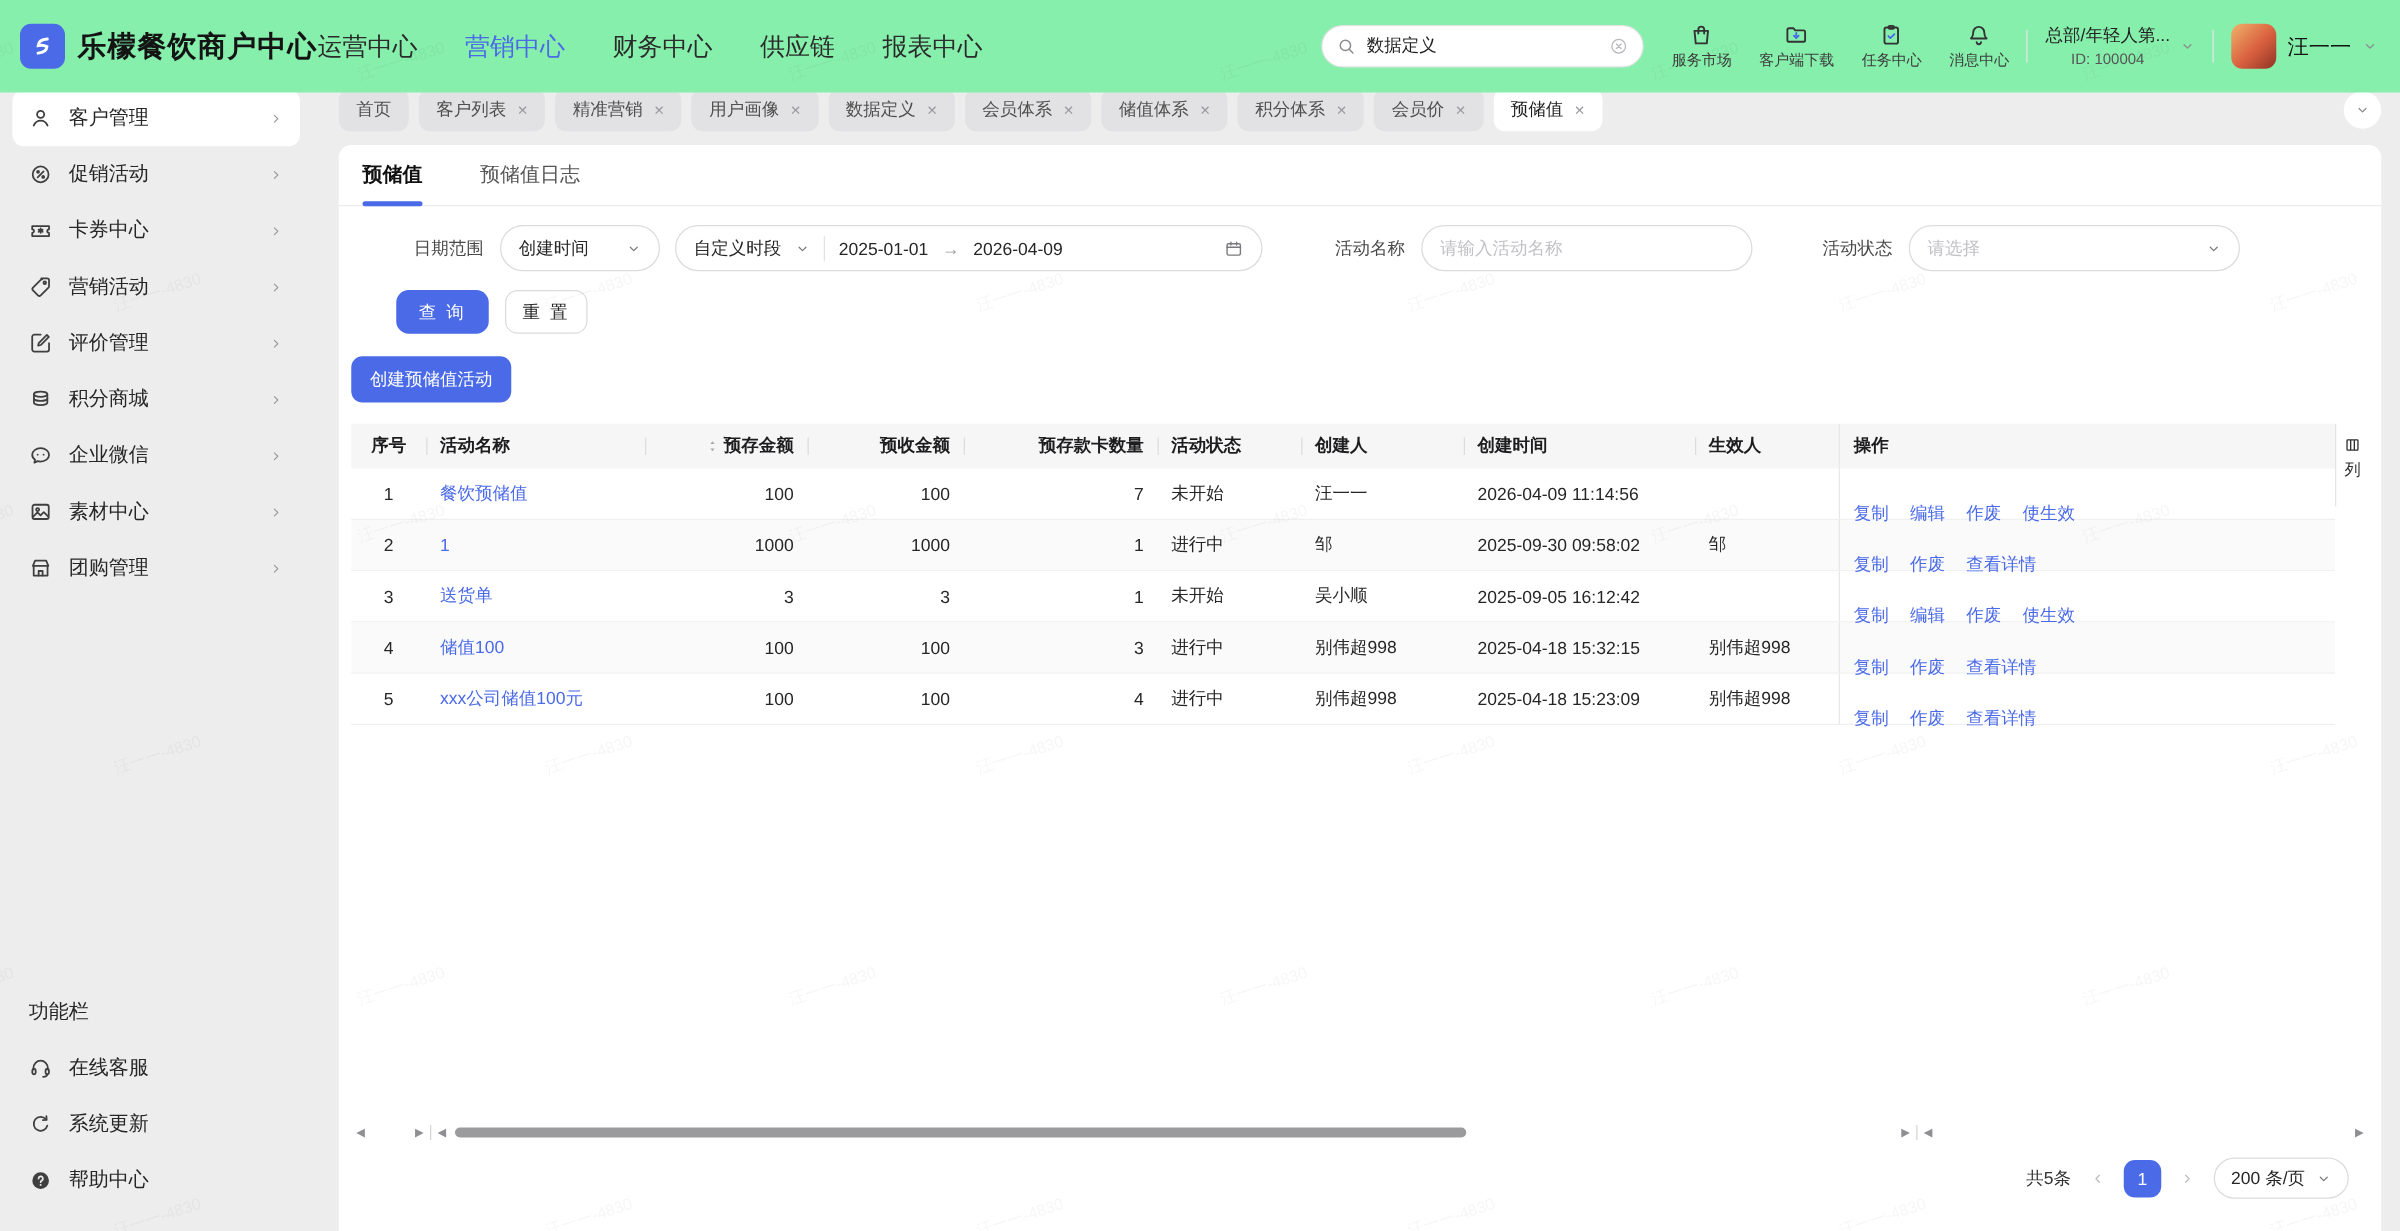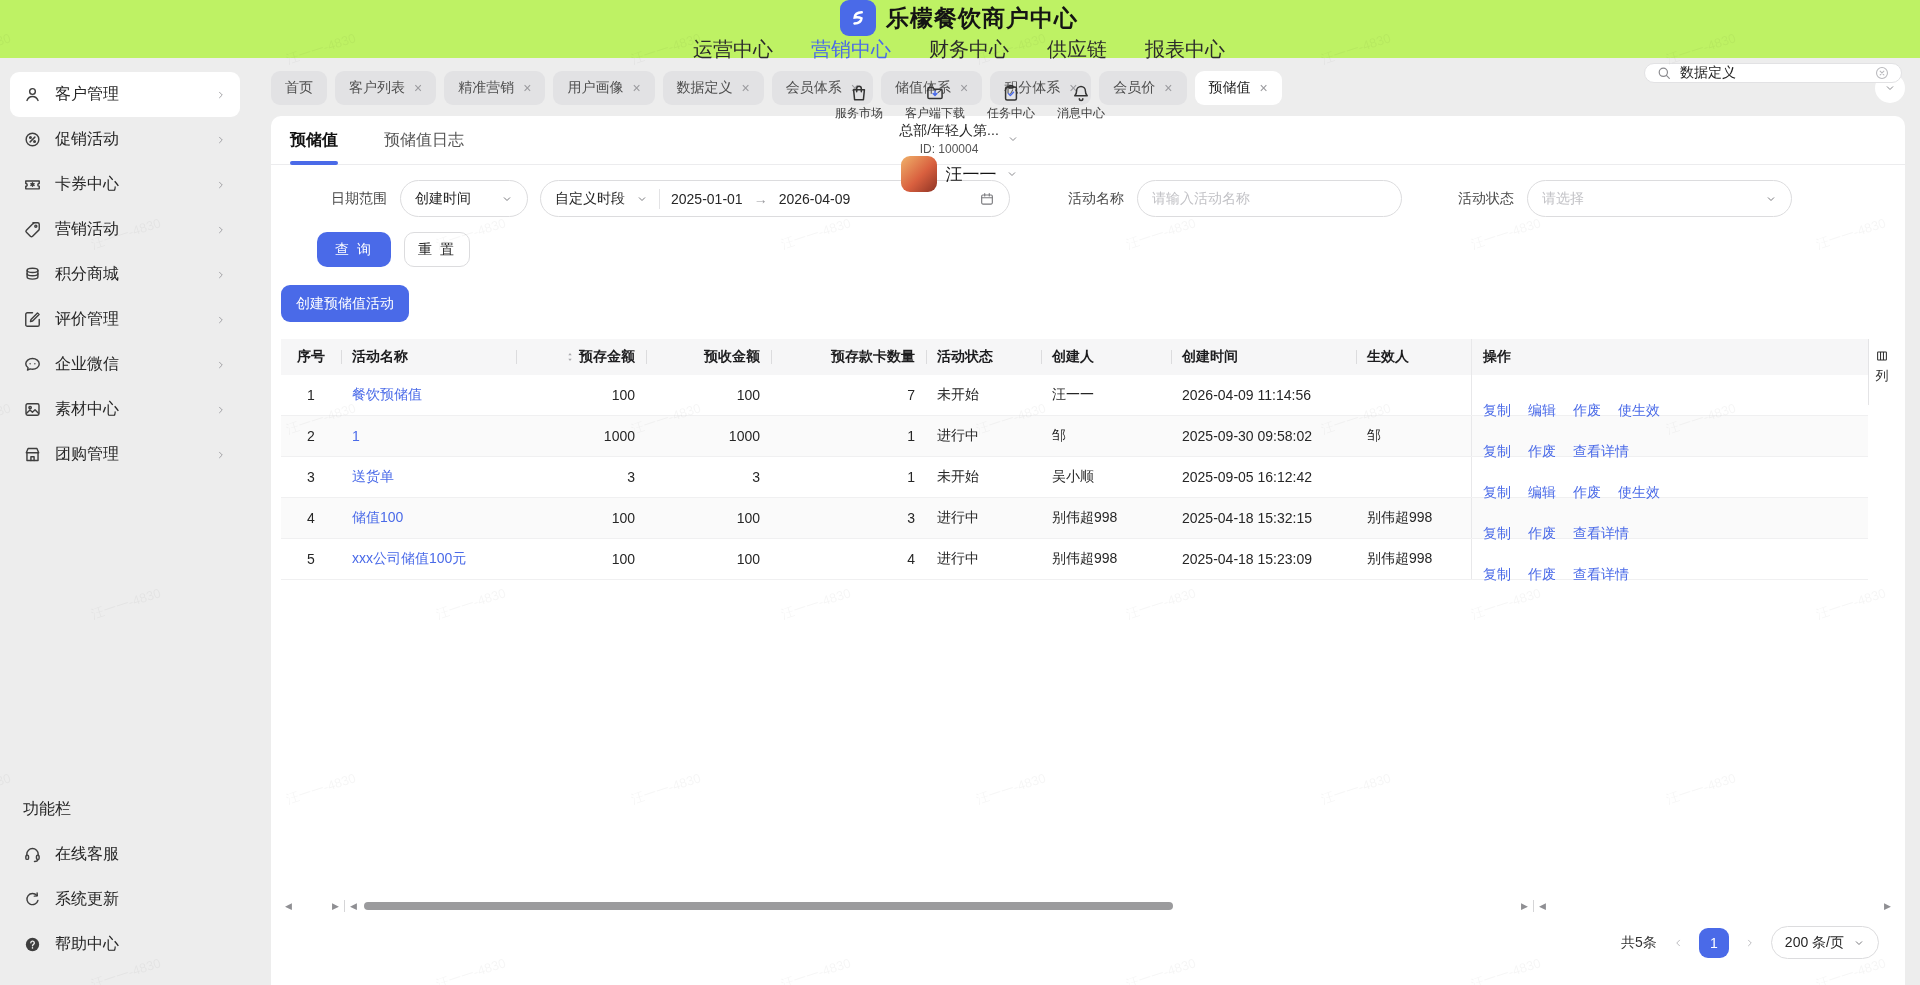--- a/index.html
+++ b/index.html
@@ -4,21 +4,21 @@
 <style>
   :root{ --primary:#4a6ae8; --link:#4a6ae8; }
   *{margin:0;padding:0;box-sizing:border-box;}
   body{font-family:"Liberation Sans","DejaVu Sans",sans-serif;font-size:14px;color:#262626;background:#ededed;}
   .app{position:relative;width:1920px;height:985px;background:#ededed;overflow:hidden;}
   .icon{display:inline-flex;align-items:center;justify-content:center;}
   .icon svg{width:100%;height:100%;}.i20{width:20px;height:20px}.i19{width:19px;height:19px}
   .i16{width:16px;height:16px}.i14{width:14px;height:14px}.i12{width:12px;height:12px}
 
   
-  .topbar{position:absolute;left:0;top:0;right:0;height:58px;background:#bef264;display:flex;align-items:center;padding:0 18px 0 16px;z-index:5;flex-direction:column;}
+  .topbar{position:absolute;left:0;top:0;right:0;height:74px;background:#86efac;display:flex;align-items:center;padding:0 18px 0 16px;z-index:5;}
   .logo{display:flex;align-items:center;gap:10px;cursor:pointer;}
   .logo-mark{width:36px;height:36px;border-radius:9px;background:var(--primary);display:flex;align-items:center;justify-content:center;}
   .logo-text{font-size:23px;font-weight:700;color:#141414;letter-spacing:1px;}
   .topnav{display:flex;gap:38px;font-size:20px;}
   .nav-item{color:#2b2b2b;cursor:pointer;text-decoration:none;}
   .nav-item.active{color:var(--primary);}
   .search{margin-left:auto;width:258px;height:34px;border:1px solid #e2e2e4;border-radius:17px;display:flex;align-items:center;padding:0 11px;gap:8px;background:#fff;}
   .search .s-icon{color:#8b8b8f;}
   .search-text{flex:1;color:#1f1f1f;}
   .search .clr{color:#b9b9bd;cursor:pointer;}
@@ -278,40 +278,40 @@
      <span>营销活动</span>
      <span class="icon i12 side-chev">
             <svg viewBox="0 0 24 24" fill="none" stroke="currentColor" stroke-width="1.8" stroke-linecap="round" stroke-linejoin="round">
               <path d="M9 6.5l5.5 5.5L9 17.5"></path>
             </svg>
           </span>
    </div>
         <div class="side-item">
      <span class="icon i19 s-ic">
             <svg viewBox="0 0 24 24" fill="none" stroke="currentColor" stroke-width="1.8" stroke-linecap="round" stroke-linejoin="round">
+              <path d="M20.5 12v6.5a2 2 0 01-2 2H5.5a2 2 0 01-2-2V5.5a2 2 0 012-2H12"></path>
+              <path d="M9.5 14.5l.6-2.6 8.2-8.2 2 2-8.2 8.2-2.6.6z"></path>
+            </svg>
+          </span>
+     <span>评价管理</span>
+     <span class="icon i12 side-chev">
+            <svg viewBox="0 0 24 24" fill="none" stroke="currentColor" stroke-width="1.8" stroke-linecap="round" stroke-linejoin="round">
+              <path d="M9 6.5l5.5 5.5L9 17.5"></path>
+            </svg>
+          </span>
+   </div>
+        <div class="side-item">
+     <span class="icon i19 s-ic">
+            <svg viewBox="0 0 24 24" fill="none" stroke="currentColor" stroke-width="1.8" stroke-linecap="round" stroke-linejoin="round">
               <ellipse cx="12" cy="6.8" rx="6.8" ry="2.6"></ellipse>
               <path d="M5.2 6.8v4.2c0 1.4 3 2.6 6.8 2.6s6.8-1.2 6.8-2.6V6.8"></path>
               <path d="M5.2 11v4.2c0 1.4 3 2.6 6.8 2.6s6.8-1.2 6.8-2.6V11"></path>
             </svg>
           </span>
      <span>积分商城</span>
-     <span class="icon i12 side-chev">
-            <svg viewBox="0 0 24 24" fill="none" stroke="currentColor" stroke-width="1.8" stroke-linecap="round" stroke-linejoin="round">
-              <path d="M9 6.5l5.5 5.5L9 17.5"></path>
-            </svg>
-          </span>
-   </div>
-        <div class="side-item">
-     <span class="icon i19 s-ic">
-            <svg viewBox="0 0 24 24" fill="none" stroke="currentColor" stroke-width="1.8" stroke-linecap="round" stroke-linejoin="round">
-              <path d="M20.5 12v6.5a2 2 0 01-2 2H5.5a2 2 0 01-2-2V5.5a2 2 0 012-2H12"></path>
-              <path d="M9.5 14.5l.6-2.6 8.2-8.2 2 2-8.2 8.2-2.6.6z"></path>
-            </svg>
-          </span>
-     <span>评价管理</span>
      <span class="icon i12 side-chev">
             <svg viewBox="0 0 24 24" fill="none" stroke="currentColor" stroke-width="1.8" stroke-linecap="round" stroke-linejoin="round">
               <path d="M9 6.5l5.5 5.5L9 17.5"></path>
             </svg>
           </span>
    </div>
         <div class="side-item">
      <span class="icon i19 s-ic">
             <svg viewBox="0 0 24 24" fill="none" stroke="currentColor" stroke-width="1.8" stroke-linecap="round" stroke-linejoin="round">
               <path d="M12 4.5c-4.7 0-8.5 2.9-8.5 6.6 0 2 1.1 3.8 2.9 5l-.7 3 3.3-1.5c.9.3 2 .4 3 .4 4.7 0 8.5-2.9 8.5-6.7S16.7 4.5 12 4.5z"></path>

